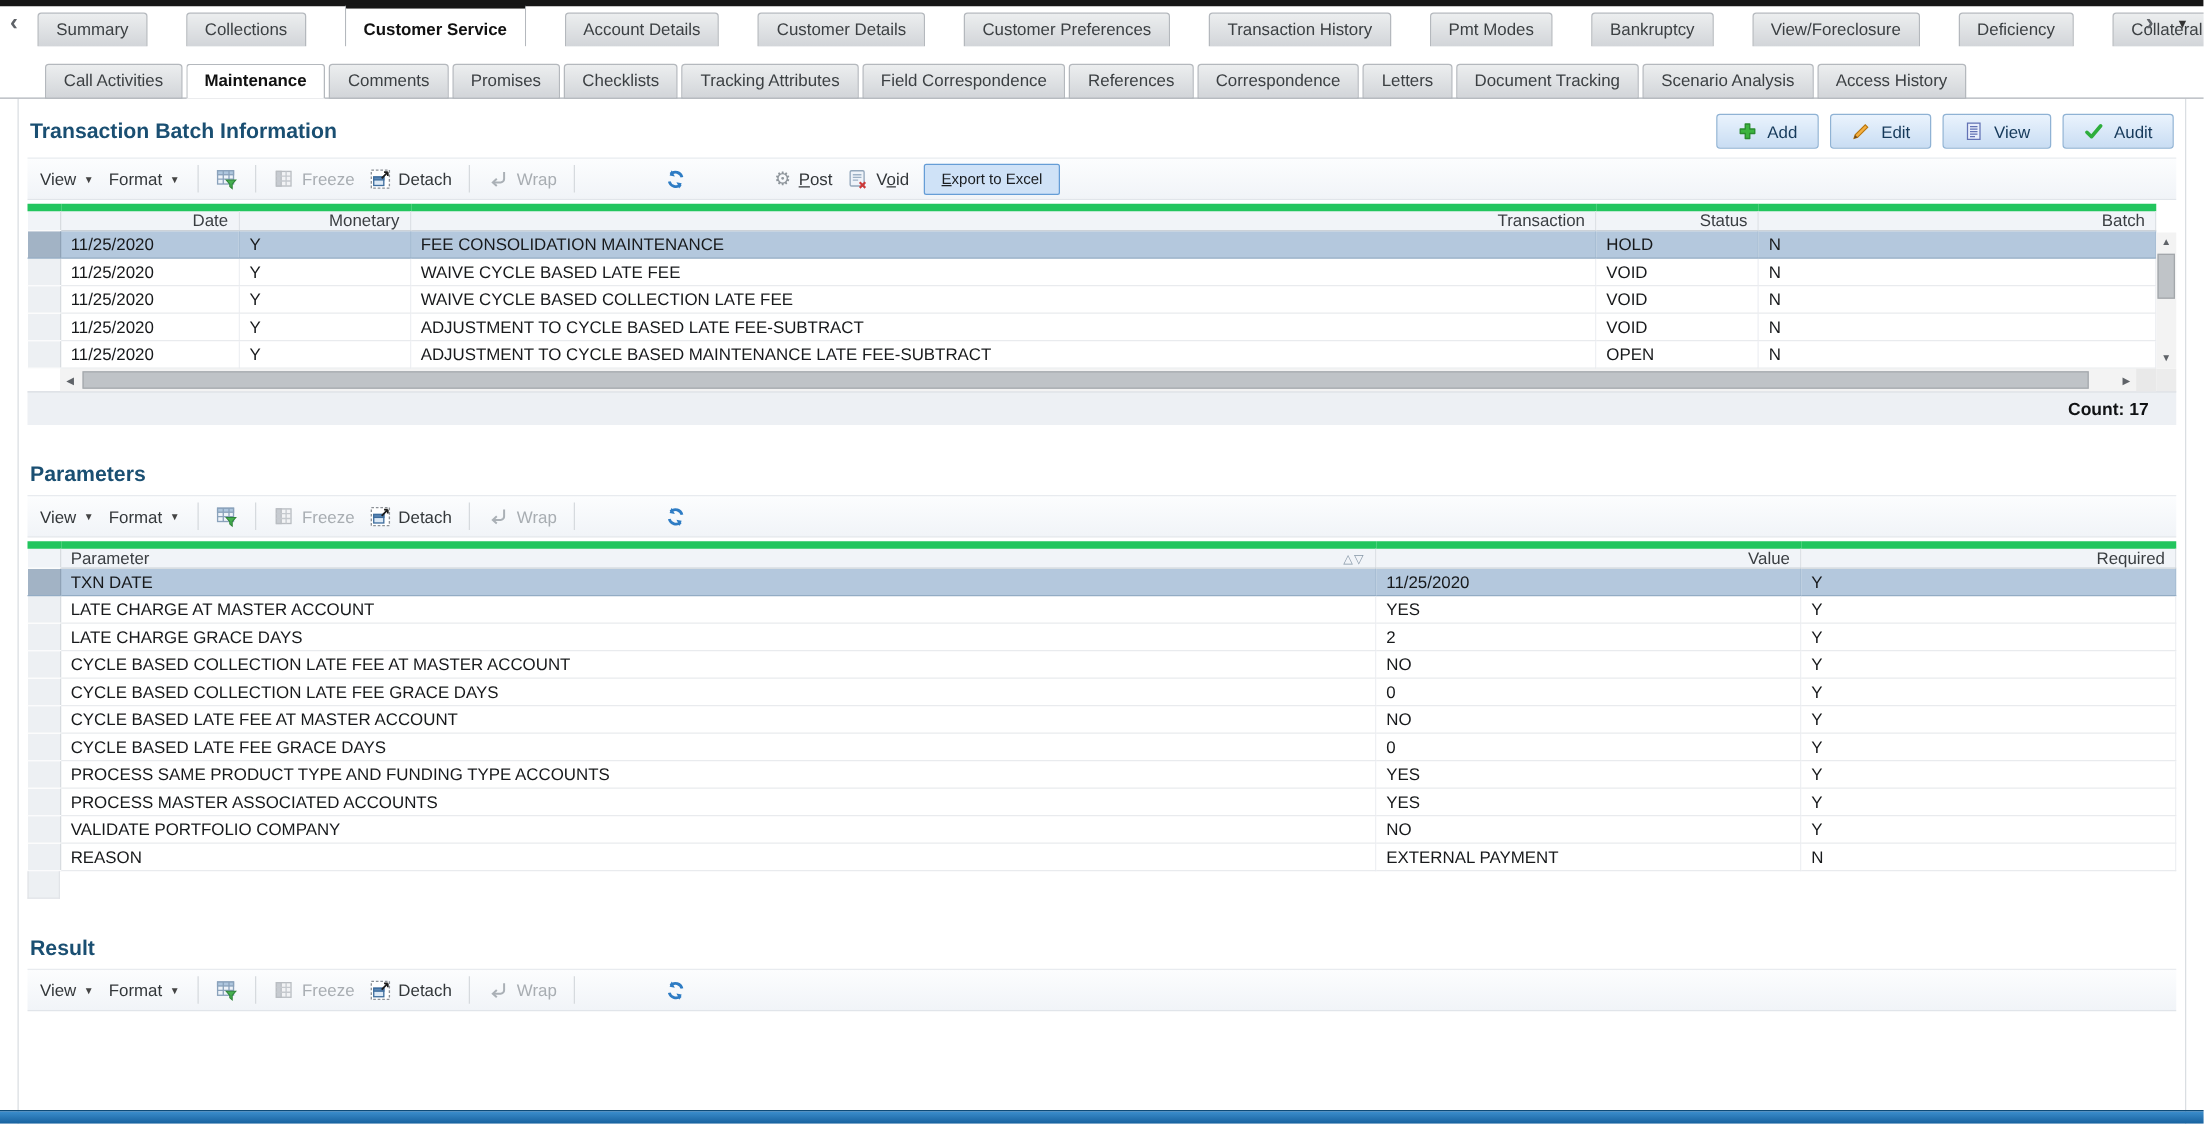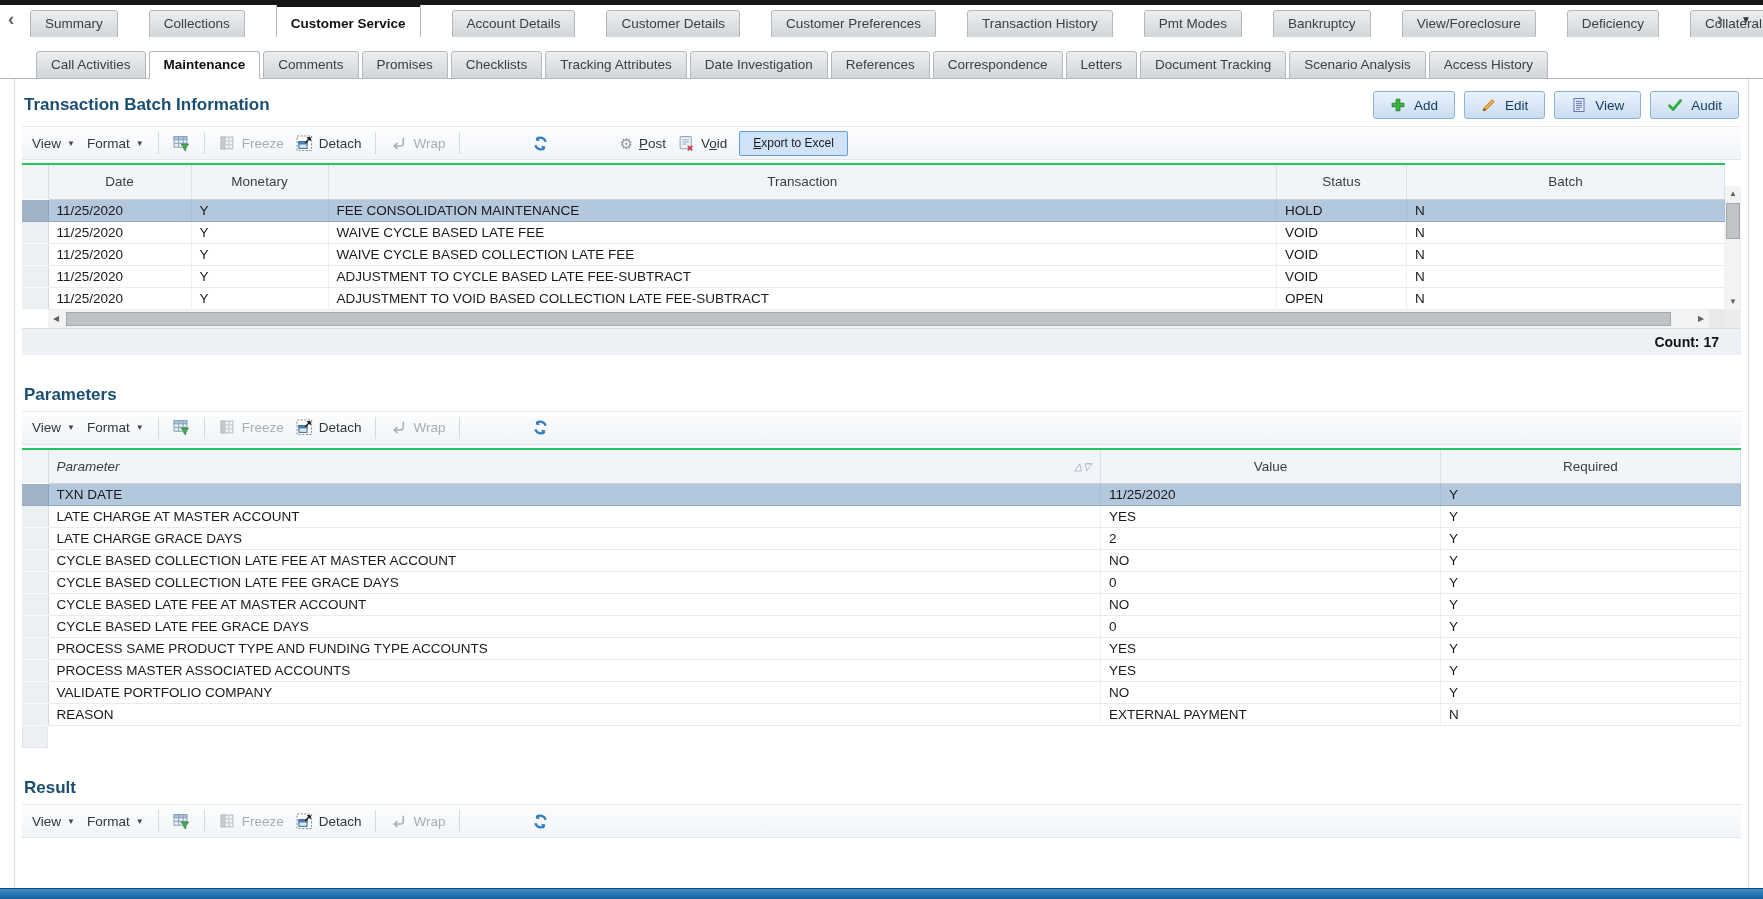--- a/index.html
+++ b/index.html
@@ -46,22 +46,22 @@
   .tb-sep { width:1px; height:22px; background:#d6dade; margin:0 2px; }
   .caret { font-size:8px; color:#444; }
   .tb-icon svg { width:17px; height:17px; display:block; }
   .gear { font-size:15px; color:#8f969c; line-height:1; }
   .gap-lg { width:46px; }
   .btn-export { padding:4px 13px 5px; border:1px solid #659dd6; border-radius:2px; background:#cfe2f7;
     color:#1a1d20; font-size:12px; cursor:default; }
 
   
   table { border-collapse:collapse; table-layout:fixed; width:100%; font-size:13.5px; margin-top:3px; }
-  th { background:#f1f4f8; font-weight:normal; text-align:center; color:#3a3e42; height:35px; padding:0 8px;
-    border-top:2px solid #22c55e; border-bottom:1px solid #ccd2d8; border-right:1px solid #dde1e6;
+  th { background:#f1f4f8; font-weight:normal; text-align:right; color:#3a3e42; height:17px; padding:0 8px;
+    border-top:6px solid #22c55e; border-bottom:1px solid #ccd2d8; border-right:1px solid #dde1e6;
     white-space:nowrap; overflow:hidden; cursor:default; }
   td { height:22px; padding:0 8px; border-bottom:1px solid #e9ebee; border-right:1px solid #eef0f3;
     white-space:nowrap; overflow:hidden; color:#17191b; }
   td.rowhdr, th.rowhdr { background:#edf0f3; border-right:1px solid #d8dce0; border-bottom:1px solid #fbfbfc; padding:0; }
   th.rowhdr { background:#f1f4f8; }
   tr.selected td { background:#b4c8dd; border-bottom-color:#93acc4; border-right-color:#a8bed4; }
   tr.selected td.rowhdr { background:#a2b3c5; border-right-color:#8fa2b6; }
 
   .t1wrap { display:flex; align-items:stretch; }
   .t1main { flex:1; min-width:0; }
@@ -78,21 +78,21 @@
   
   .hscroll { display:flex; align-items:center; height:18px; background:#f3f3f3; margin-left:26px; }
   .harrow { width:16px; text-align:center; font-size:8px; color:#5f6368; }
   .htrack { flex:1; position:relative; height:100%; }
   .hthumb { position:absolute; left:2px; right:22px; top:2px; bottom:2px; background:#bfc3c7; border:1px solid #a5a9ad; }
 
   .count-bar { height:27px; background:#edf0f4; border-top:1px solid #d9dde2; display:flex; align-items:center;
     justify-content:flex-end; padding-right:22px; font-weight:bold; font-size:14px; color:#101214; }
 
   .sec-gap { height:20px; }
-  .param-th-inner { display:flex; justify-content:space-between; align-items:center;font-style:italic; }
+  .param-th-inner { display:flex; justify-content:space-between; align-items:center; }
   .sort-icons { font-size:10px; color:#8696a6; letter-spacing:1px; }
   .spacer-strip { width:26px; height:22px; background:#edf0f3; border:1px solid #e1e4e8; border-top:none; }
 
   .bottom-bar { position:absolute; left:0; right:0; bottom:0; height:11px;
     border-top:1px solid #0e4a77; background:linear-gradient(#3c8ecd,#17619e); }
 
   u { text-decoration:underline; }
 </style>
 </head>
 <body>
@@ -122,21 +122,21 @@
   </div>
 
   <div class="l2-row">
     <div id="secondary-tabs" style="display:flex; align-items:flex-end;">
         <div class="tab">Call Activities</div>
         <div class="tab active">Maintenance</div>
         <div class="tab">Comments</div>
         <div class="tab">Promises</div>
         <div class="tab">Checklists</div>
         <div class="tab">Tracking Attributes</div>
-        <div class="tab">Date Investigation</div>
+        <div class="tab">Field Correspondence</div>
         <div class="tab">References</div>
         <div class="tab">Correspondence</div>
         <div class="tab">Letters</div>
         <div class="tab">Document Tracking</div>
         <div class="tab">Scenario Analysis</div>
         <div class="tab">Access History</div>
       </div>
   </div>
 
   <div class="content">
@@ -312,21 +312,21 @@
                 <td>11/25/2020</td>
                 <td>Y</td>
                 <td>ADJUSTMENT TO CYCLE BASED LATE FEE-SUBTRACT</td>
                 <td>VOID</td>
                 <td>N</td>
               </tr>
               <tr>
                 <td class="rowhdr"></td>
                 <td>11/25/2020</td>
                 <td>Y</td>
-                <td>ADJUSTMENT TO VOID BASED COLLECTION LATE FEE-SUBTRACT</td>
+                <td>ADJUSTMENT TO CYCLE BASED MAINTENANCE LATE FEE-SUBTRACT</td>
                 <td>OPEN</td>
                 <td>N</td>
               </tr>
             </tbody>
         </table>
         <div class="hscroll">
           <span class="harrow">◀</span>
           <div class="htrack">
               <div class="hthumb"></div>
             </div>

